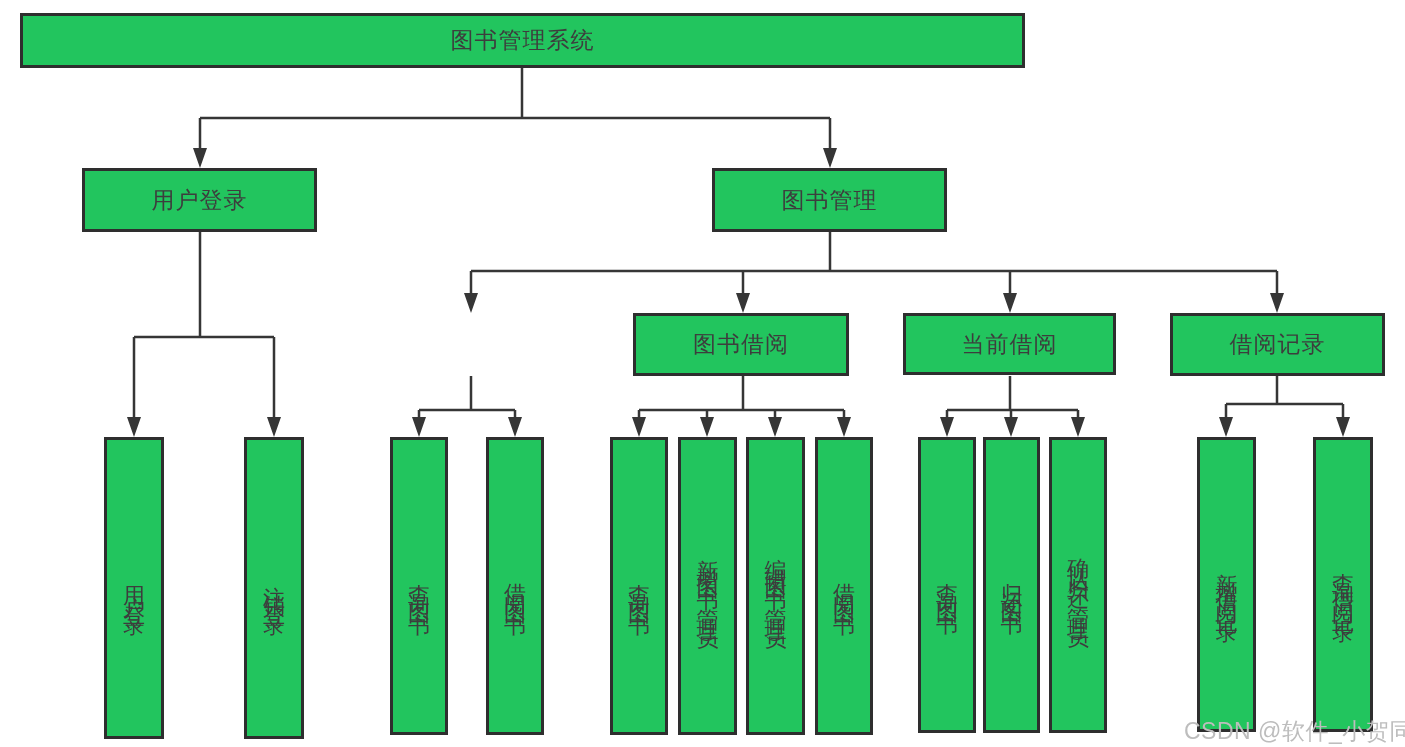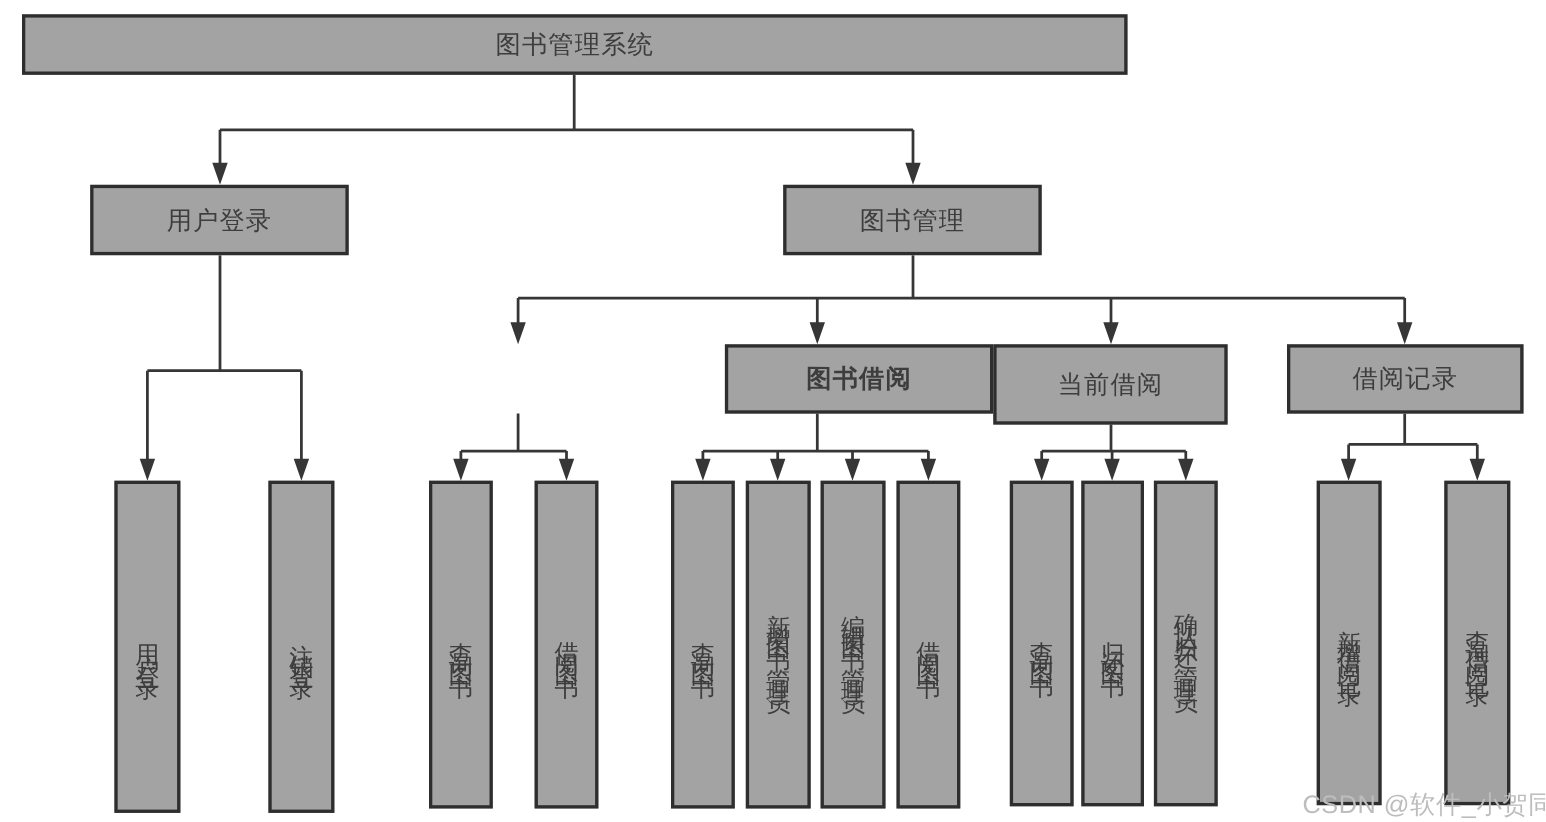--- a/index.html
+++ b/index.html
@@ -22,21 +22,21 @@
     overflow:hidden;
   }
   #connectors{
     position:absolute;
     left:0;top:0;
     z-index:1;
   }
   .hbox,.vbox{
     position:absolute;
     box-sizing:border-box;
-    background:#a3a3a3;
+    background:#22c55e;
     border:3px solid var(--border);
     display:flex;
     align-items:center;
     justify-content:center;
     z-index:2;
   }
   .hbox span{
     font-size:23px;
     letter-spacing:1px;
     color:var(--text);
@@ -91,24 +91,24 @@
     <span>图书管理系统</span>
   </div>
 
   <div class="hbox" style="left:82px;top:168px;width:235px;height:64px;">
     <span>用户登录</span>
   </div>
   <div class="hbox" style="left:712px;top:168px;width:235px;height:64px;justify-content:center;">
     <span>图书管理</span>
   </div>
 
-  <div class="hbox" style="left:659px;top:313px;width:244px;height:63px;font-weight:bold;">
+  <div class="hbox" style="left:633px;top:313px;width:216px;height:63px;">
     <span>图书借阅</span>
   </div>
-  <div class="hbox" style="left:903px;top:313px;width:213px;height:73px;">
+  <div class="hbox" style="left:903px;top:313px;width:213px;height:62px;">
     <span>当前借阅</span>
   </div>
   <div class="hbox" style="left:1170px;top:313px;width:215px;height:63px;">
     <span>借阅记录</span>
   </div>
 
   <div class="vbox" style="left:104px;top:437px;width:60px;height:302px;">
     <span>用户登录</span>
   </div>
   <div class="vbox" style="left:244px;top:437px;width:60px;height:302px;">

